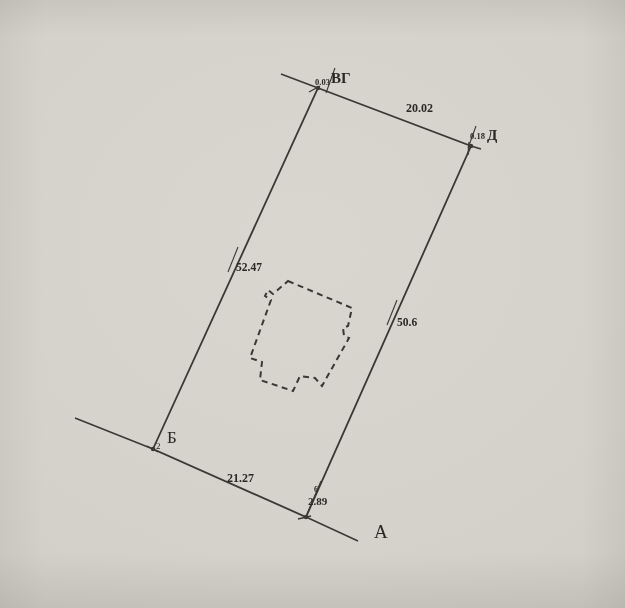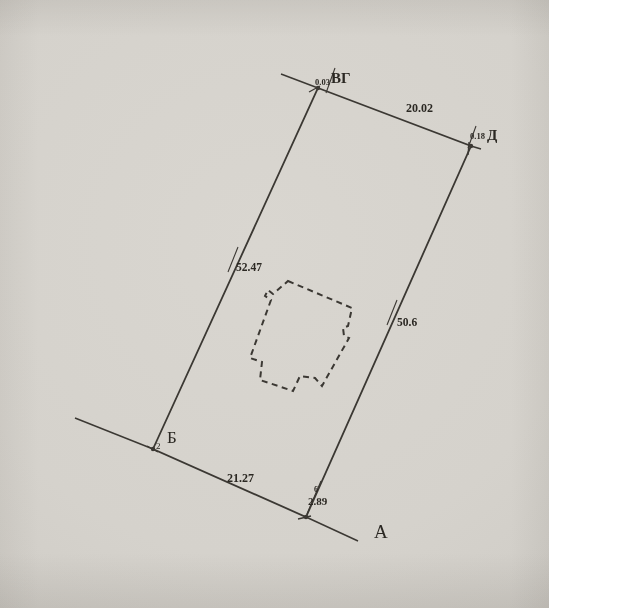--- a/index.html
+++ b/index.html
@@ -1,21 +1,21 @@
 <!DOCTYPE html>
 <html><head>
 <meta charset="utf-8">
 <style>
   html,body{margin:0;padding:0;}
   body{
     width:625px;height:608px;overflow:hidden;
     font-family:"Liberation Serif","DejaVu Serif",serif;
   }
   .photo{
-    position:relative;width:549px;height:608px;
+    position:relative;width:625px;height:608px;
     background:
       linear-gradient(180deg, rgba(92,86,78,.10), rgba(92,86,78,0) 6%),
       linear-gradient(0deg, rgba(92,86,78,.12), rgba(92,86,78,0) 9%),
       linear-gradient(90deg, rgba(92,86,78,.07), rgba(92,86,78,0) 7%, rgba(92,86,78,0) 93%, rgba(92,86,78,.08)),
       radial-gradient(130% 115% at 48% 40%, #d9d6d0 0%, #d5d2cc 45%, #cbc8c2 85%, #c2bfb9 100%);
   }
   svg.plan{position:absolute;left:0;top:0;filter:blur(.35px);}
   svg text{fill:#2b2823;}
   svg text.bold{font-weight:bold;}
 </style>

